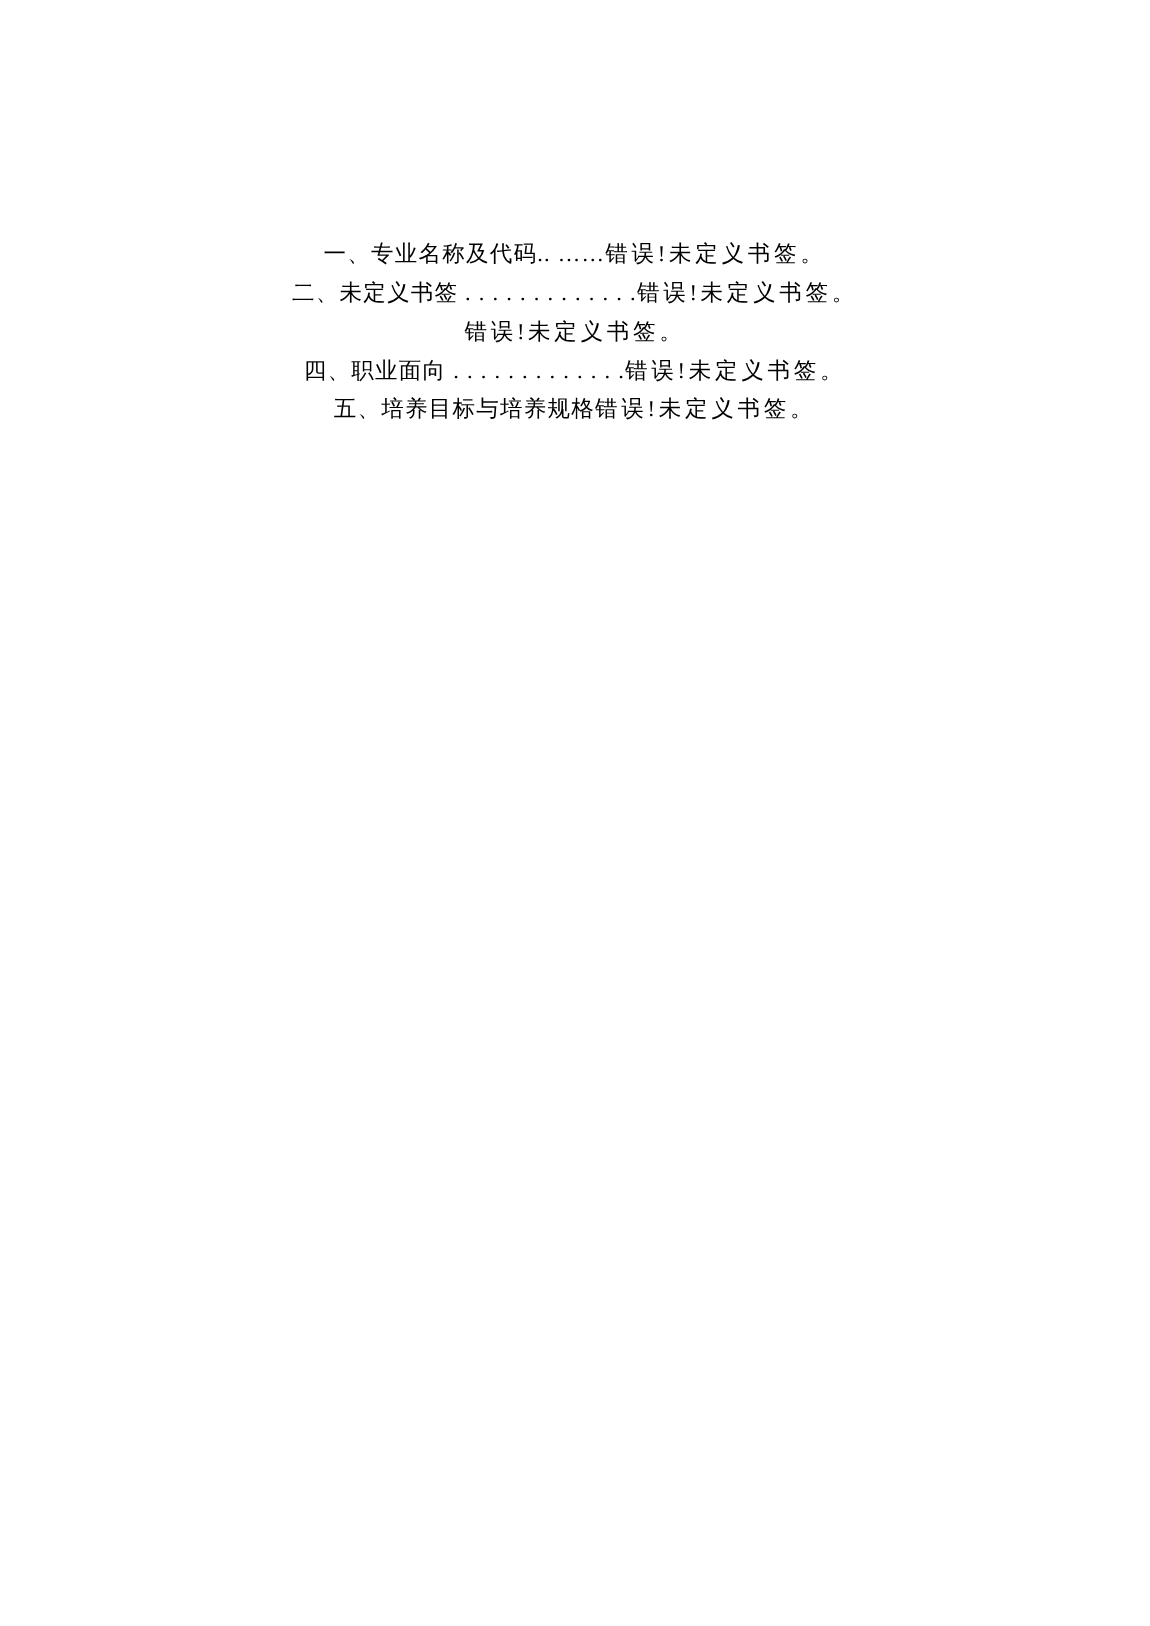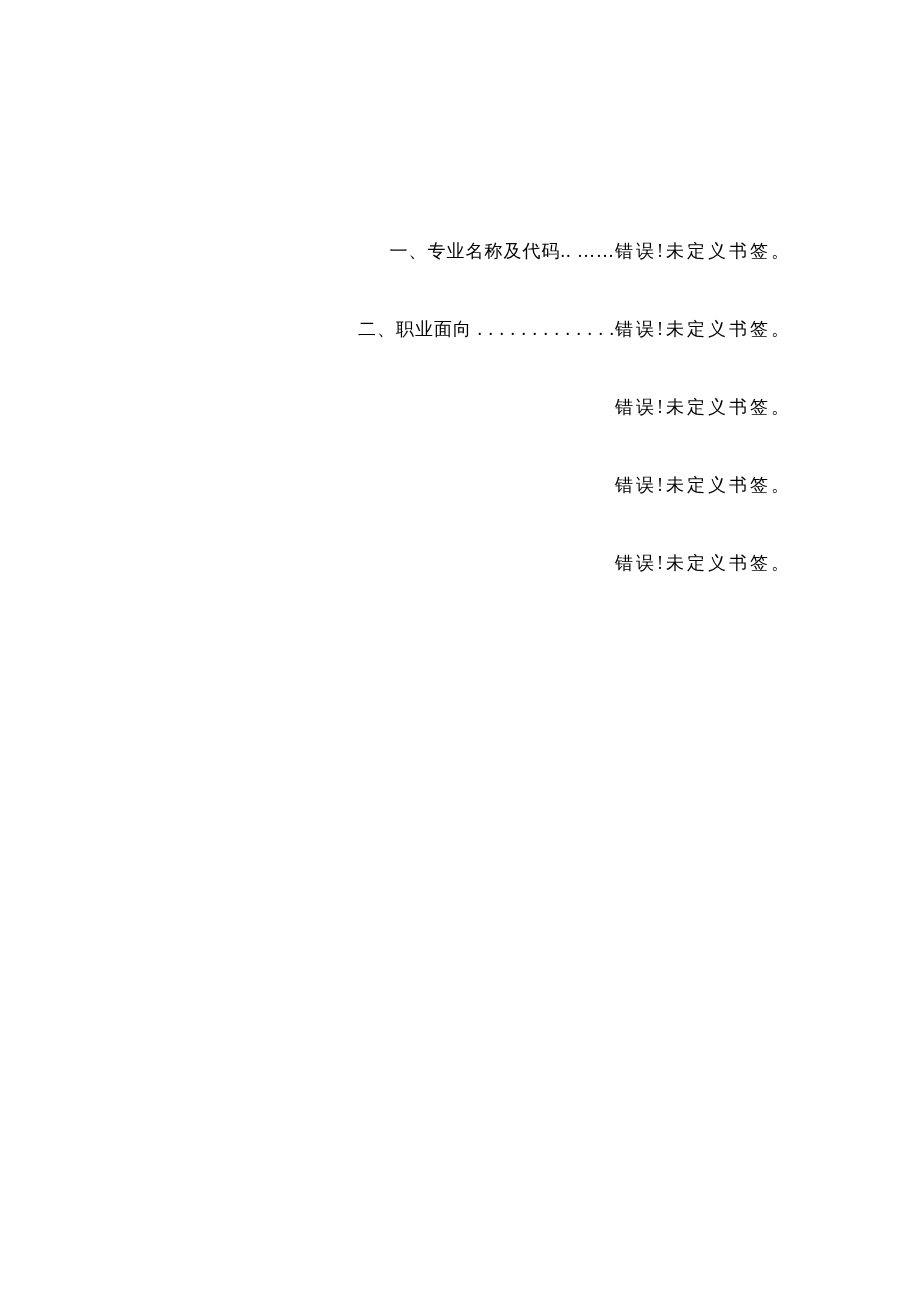--- a/index.html
+++ b/index.html
@@ -16,49 +16,50 @@
       color: #000000;
       padding-top: 188px;
       padding-left: 128px;
       padding-right: 128px;
     }
     .toc-container {
       width: 100%;
     }
     .toc-row {
       display: flex;
-      justify-content: flex-end;
+      justify-content: center;
       align-items: baseline;
       line-height: 30px;
       margin-bottom: 1px;
-      margin-top: 48px;
     }
     .toc-left {
       white-space: nowrap;
       letter-spacing: 1px;
     }
     .toc-right {
       white-space: nowrap;
       letter-spacing: 3px;
     }
   </style>
 </head>
 <body>
 
 <div class="toc-container">
   <div class="toc-row">
     <span class="toc-left">一、专业名称及代码.. ……</span>
     <span class="toc-right">错误!未定义书签。</span>
   </div>
   <div class="toc-row">
-    <span class="toc-left">二、职业面向 . . . . . . . . . . . . .</span>
+    <span class="toc-left">二、未定义书签 . . . . . . . . . . . . .</span>
     <span class="toc-right">错误!未定义书签。</span>
   </div>
   <div class="toc-row">
     <span class="toc-right">错误!未定义书签。</span>
   </div>
   <div class="toc-row">
+    <span class="toc-left">四、职业面向 . . . . . . . . . . . . .</span>
     <span class="toc-right">错误!未定义书签。</span>
   </div>
   <div class="toc-row">
+    <span class="toc-left">五、培养目标与培养规格</span>
     <span class="toc-right">错误!未定义书签。</span>
   </div>
 </div>
 
 </body></html>

